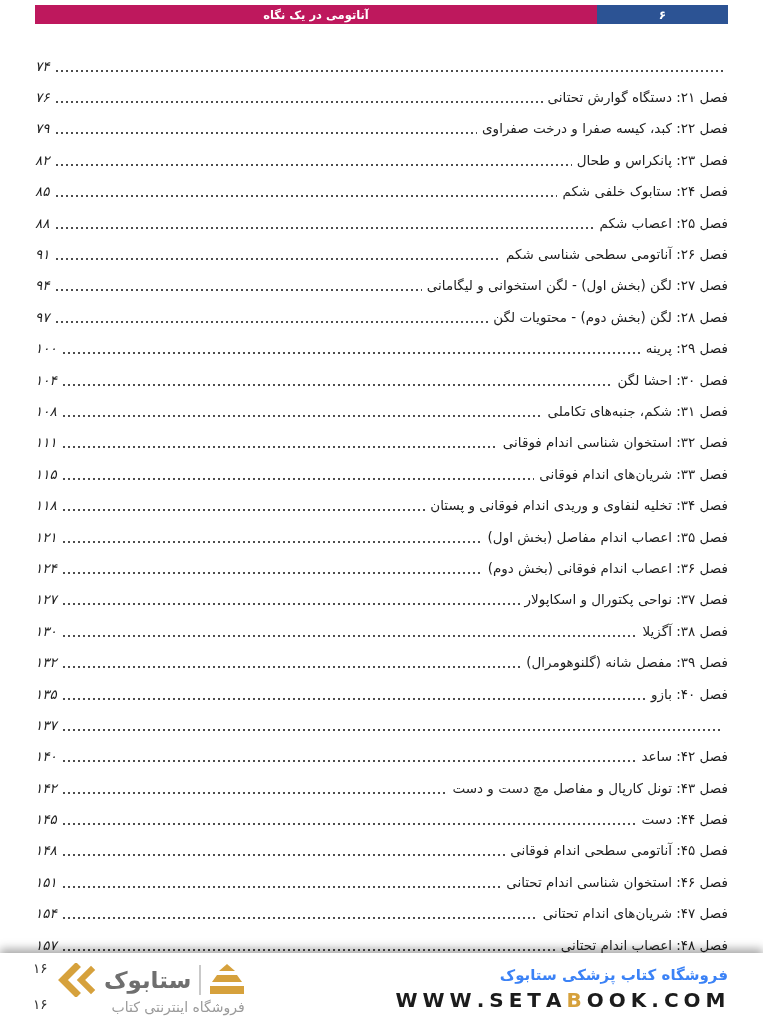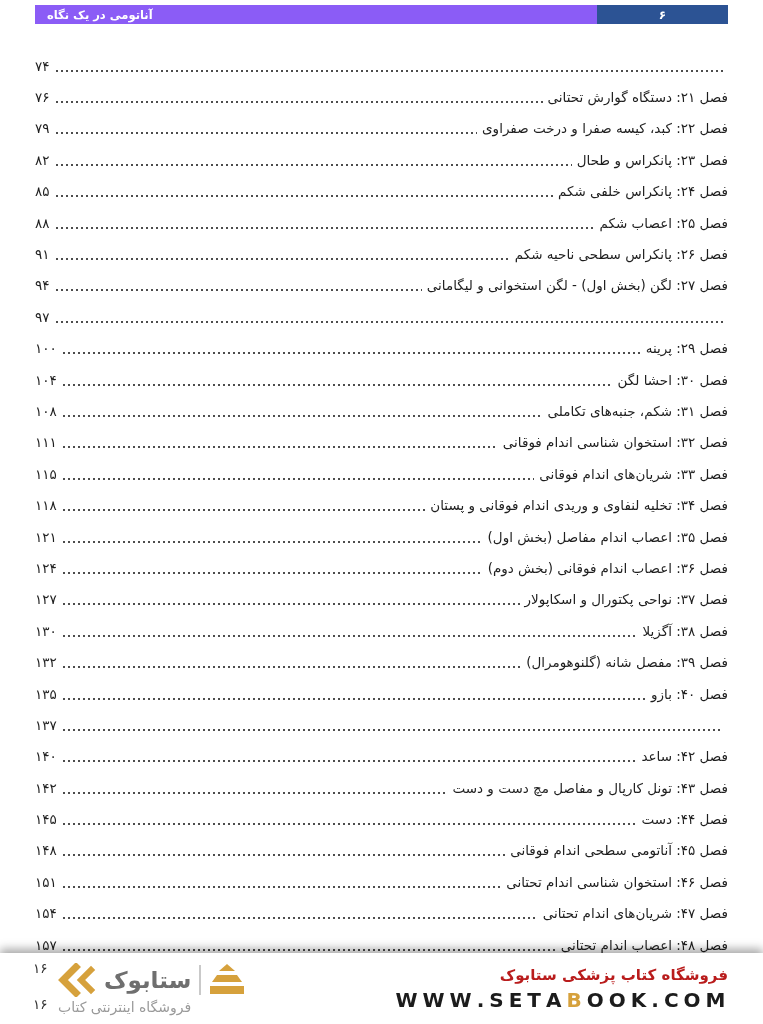--- a/index.html
+++ b/index.html
@@ -27,25 +27,25 @@
     background: #2c5394;
     color: #ffffff;
     display: flex;
     align-items: center;
     justify-content: center;
     font-size: 12px;
     font-weight: bold;
   }
   .header-titlebar {
     flex: 1;
-    background: #8b5cf6;
+    background: #be185d;
     color: #ffffff;
     display: flex;
     align-items: center;
-    justify-content: flex-end; 
+    justify-content: center; 
     padding: 0 12px;
     font-size: 11.5px;
     font-weight: bold;
   }
 
   
   .toc {
     position: absolute;
     top: 50px; left: 35px; right: 35px;
     direction: rtl;
@@ -68,20 +68,21 @@
     transform: translateY(5px);
     background-image: radial-gradient(circle at 2px 2px, #4c4c4c 1.1px, transparent 1.5px);
     background-size: 5px 4px;
     background-repeat: repeat-x;
     background-position: left bottom;
   }
   .toc-page {
     flex-shrink: 0;
     direction: ltr;
     text-align: right;
+    font-style: italic;
   }
 
   
   .footer {
     position: absolute;
     bottom: 0; left: 0;
     width: 100%;
     height: 71px;
     background: #ffffff;
     box-shadow: 0 -4px 9px rgba(0,0,0,0.35);
@@ -99,21 +100,21 @@
     direction: ltr;
     font-size: 13.5px;
     color: #333333;
   }
   .cn1 { top: 7px; }
   .cn2 { top: 43px; }
 
   .footer-logo {
     display: flex;
     flex-direction: column;
-    align-items: flex-start;
+    align-items: flex-end;
     gap: 2px;
   }
   .logo-row {
     display: flex;
     align-items: center;
     gap: 8px;
   }
   .logo-wordmark {
     font-size: 23px;
     font-weight: bold;
@@ -132,21 +133,21 @@
   }
 
   .footer-right {
     margin-left: auto;
     text-align: right;
   }
   .store-title {
     direction: rtl;
     font-size: 15px;
     font-weight: bold;
-    color: #b91c1c;
+    color: #3b82f6;
     margin-bottom: 4px;
   }
   .website {
     direction: ltr;
     display: flex;
     justify-content: flex-end;
     font-size: 20px;
     font-weight: bold;
     font-family: "DejaVu Sans", sans-serif;
   }
@@ -184,44 +185,45 @@
       <span class="toc-page">۷۹</span>
     </div>
 
     <div class="toc-row">
       <span class="toc-label">فصل ۲۳: پانکراس و طحال</span>
       <span class="toc-dots"></span>
       <span class="toc-page">۸۲</span>
     </div>
 
     <div class="toc-row">
-      <span class="toc-label">فصل ۲۴: پانکراس خلفی شکم</span>
+      <span class="toc-label">فصل ۲۴: ستابوک خلفی شکم</span>
       <span class="toc-dots"></span>
       <span class="toc-page">۸۵</span>
     </div>
 
     <div class="toc-row">
       <span class="toc-label">فصل ۲۵: اعصاب شکم</span>
       <span class="toc-dots"></span>
       <span class="toc-page">۸۸</span>
     </div>
 
     <div class="toc-row">
-      <span class="toc-label">فصل ۲۶: پانکراس سطحی ناحیه شکم</span>
+      <span class="toc-label">فصل ۲۶: آناتومی سطحی شناسی شکم</span>
       <span class="toc-dots"></span>
       <span class="toc-page">۹۱</span>
     </div>
 
     <div class="toc-row">
       <span class="toc-label">فصل ۲۷: لگن (بخش اول) - لگن استخوانی و لیگامانی</span>
       <span class="toc-dots"></span>
       <span class="toc-page">۹۴</span>
     </div>
 
     <div class="toc-row">
+      <span class="toc-label">فصل ۲۸: لگن (بخش دوم) - محتویات لگن</span>
       <span class="toc-dots"></span>
       <span class="toc-page">۹۷</span>
     </div>
 
     <div class="toc-row">
       <span class="toc-label">فصل ۲۹: پرینه</span>
       <span class="toc-dots"></span>
       <span class="toc-page">۱۰۰</span>
     </div>
 

